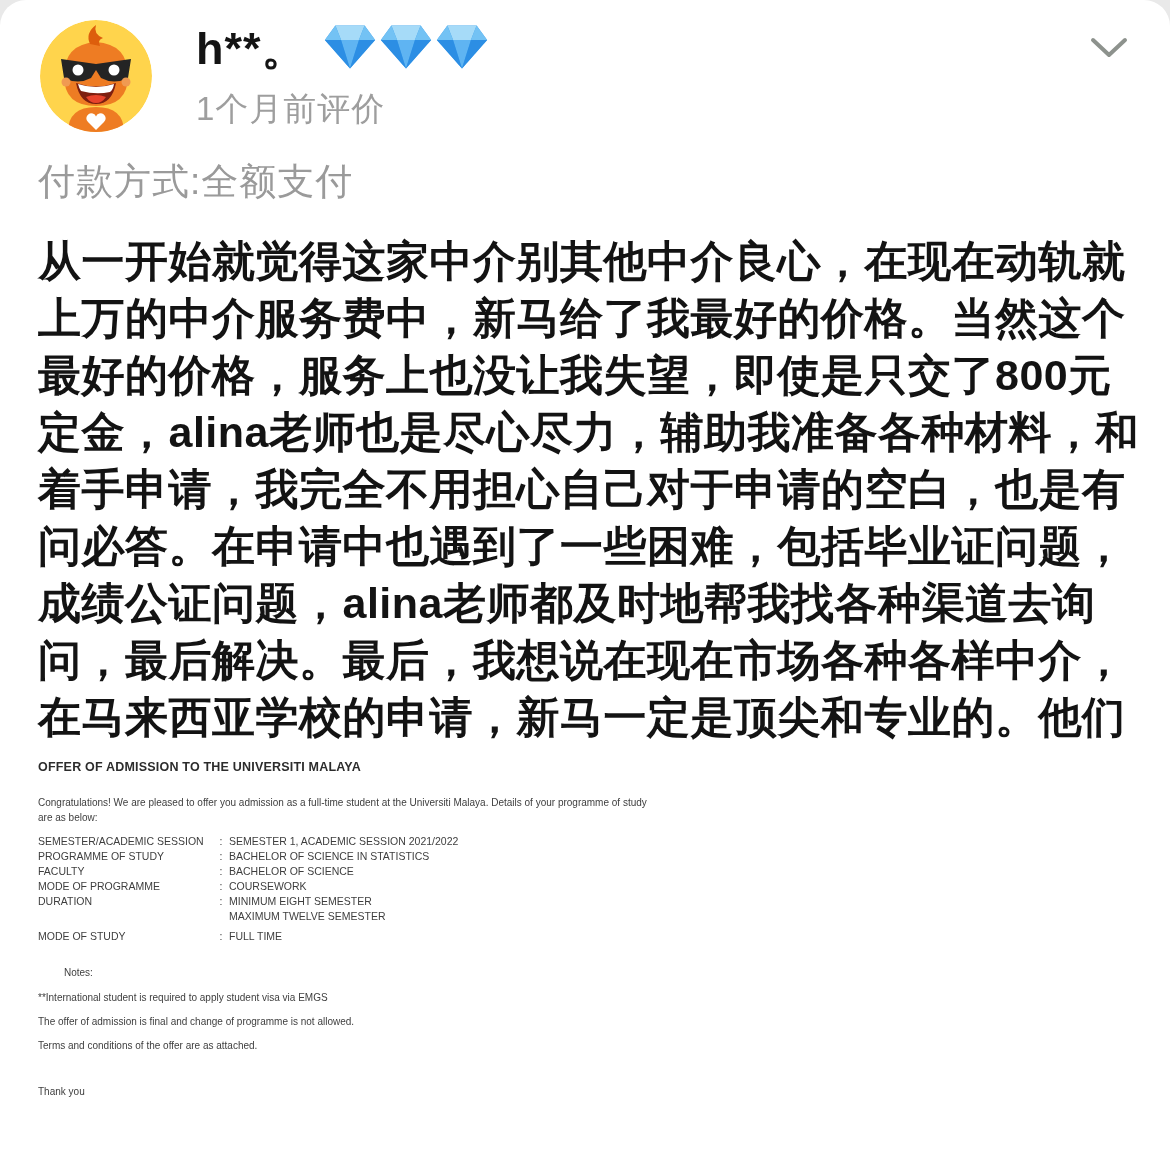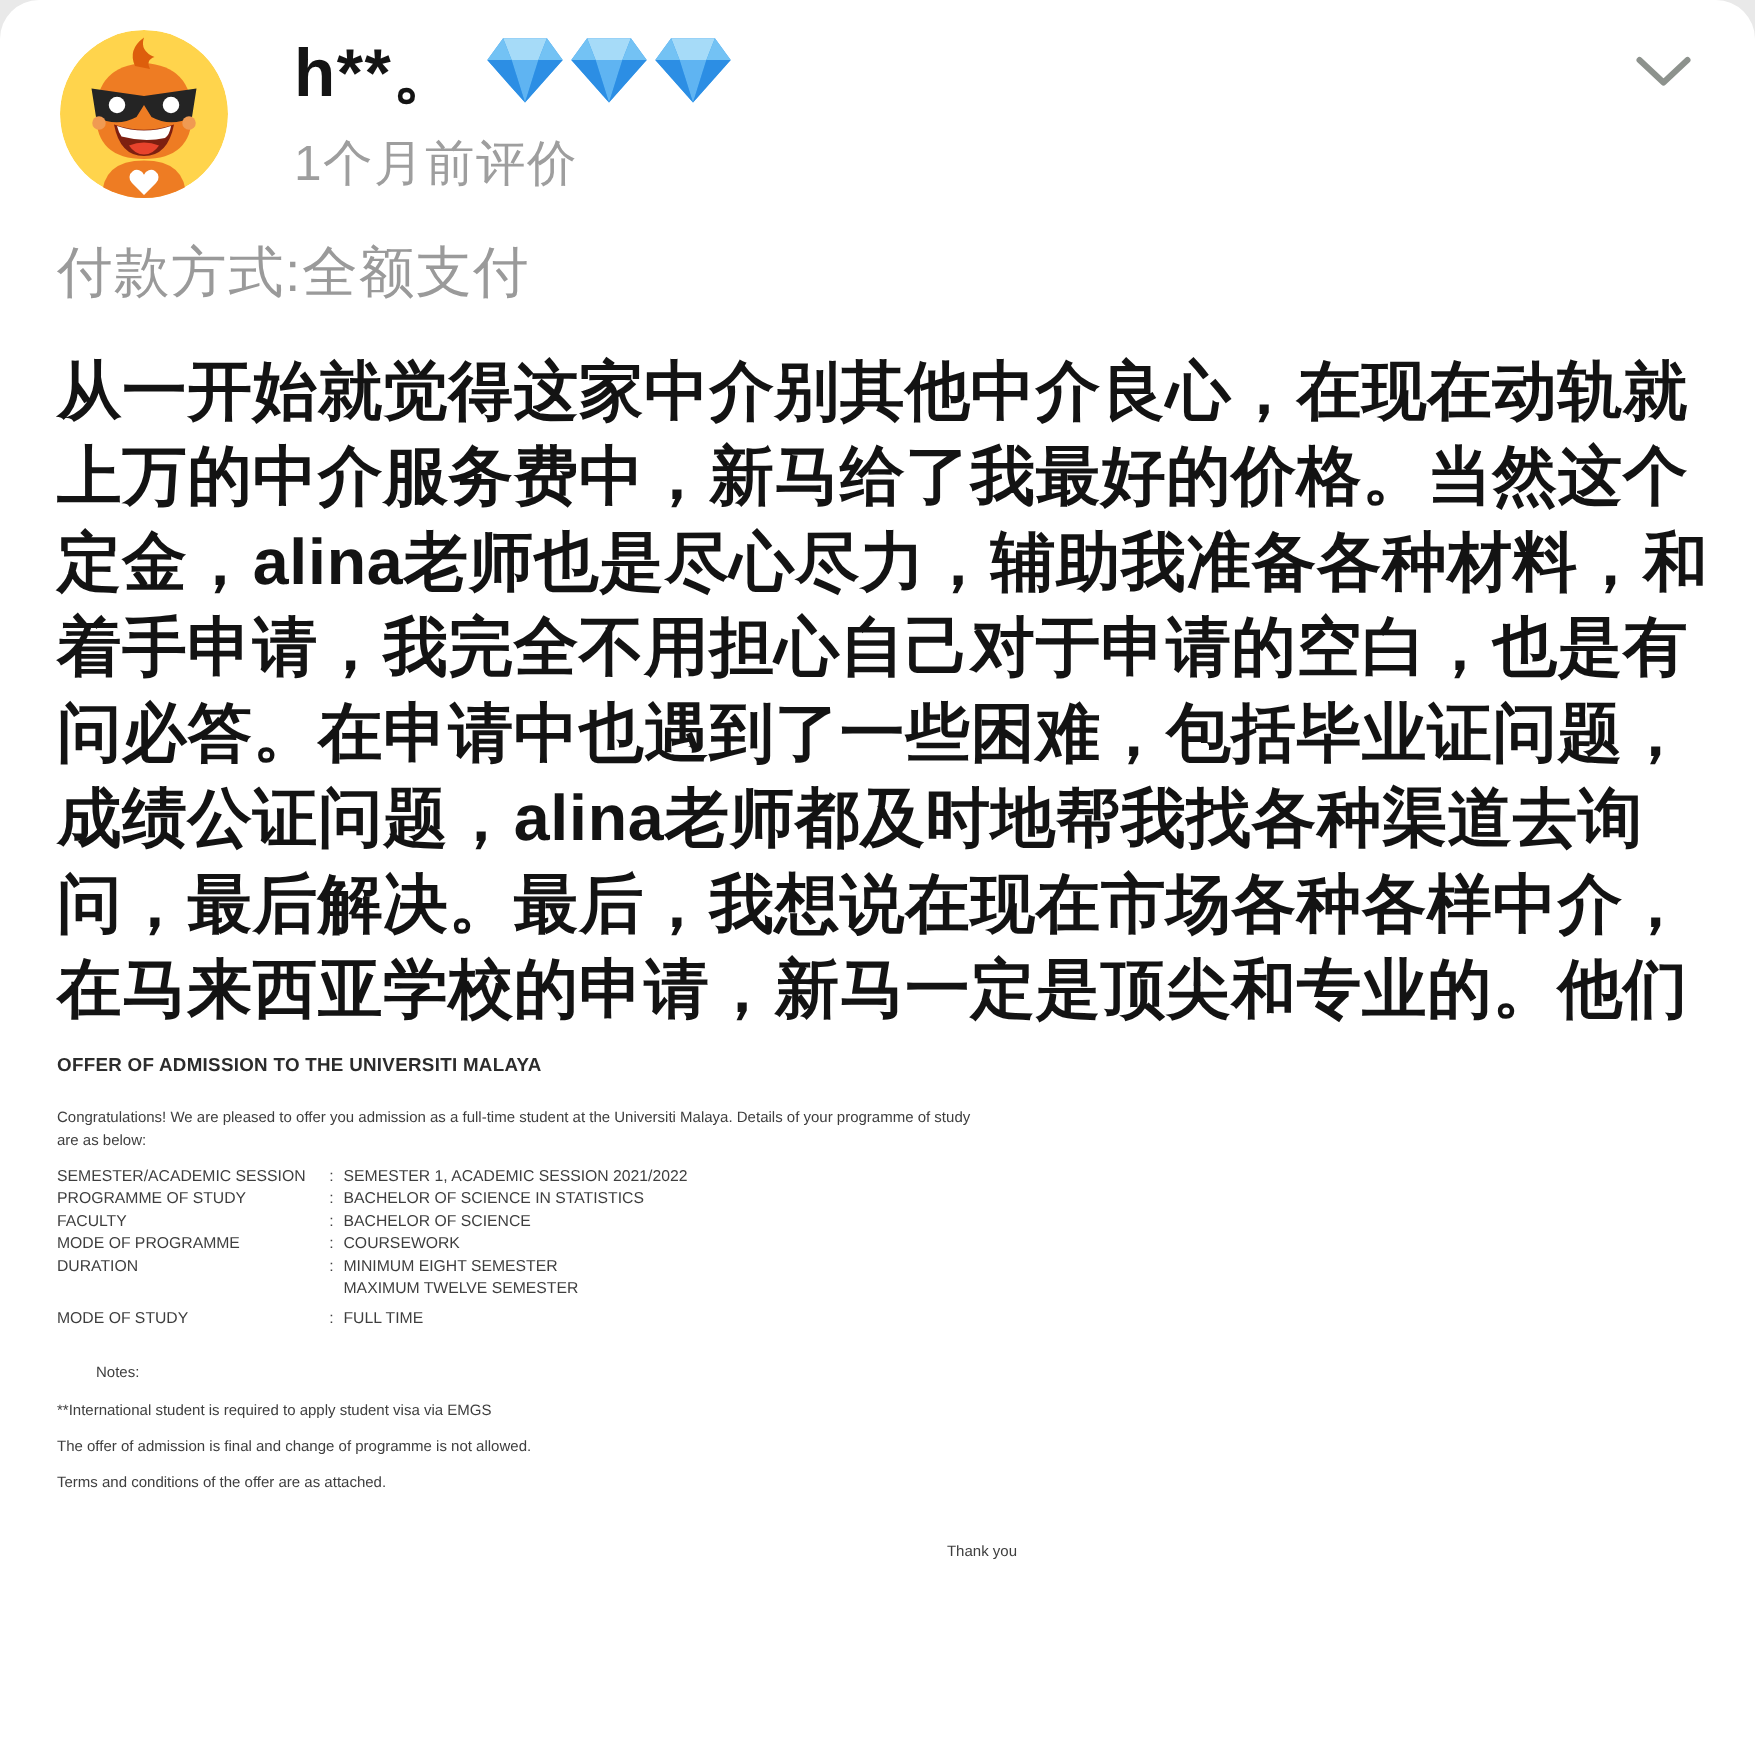--- a/index.html
+++ b/index.html
@@ -29,21 +29,21 @@
   .doc-heading { font-size:12.5px; font-weight:700; color:#2c2c2c; letter-spacing:0.2px; line-height:15px; }
   .doc-intro { margin-top:20px; font-size:10px; line-height:15px; width:625px; }
   .doc-table { margin-top:9px; font-size:10.5px; line-height:15px; }
   .doc-row { display:flex; }
   .doc-row.gap-above { margin-top:5px; }
   .doc-label { width:175px; flex:none; }
   .doc-colon { width:16px; flex:none; text-align:center; }
   .doc-notes-heading { margin-top:21px; font-size:10px; line-height:15px;padding-left:26px; }
   .doc-note { margin-top:9px; font-size:10px; line-height:15px; }
   .doc-note.first { margin-top:10px; }
-  .doc-closing { margin-top:31px; font-size:10px; line-height:15px;text-align:right; }
+  .doc-closing { margin-top:31px; font-size:10px; line-height:15px; }
 </style>
 </head>
 <body>
 
 <div class="card">
 
   <div class="header">
     <svg class="avatar" viewBox="0 0 112 112" width="112" height="112">
       <defs>
           <clipPath id="avclip">
@@ -104,20 +104,21 @@
     <svg class="chevron" width="38" height="24" viewBox="0 0 38 24">
       <polyline points="3,4 19,19 35,4" fill="none" stroke="#8D928D" stroke-width="4" stroke-linecap="round" stroke-linejoin="round"></polyline>
     </svg>
   </div>
 
   <div class="payment">付款方式:全额支付</div>
 
   <div class="review">
     <div class="review-line">从一开始就觉得这家中介别其他中介良心，在现在动轨就</div>
     <div class="review-line">上万的中介服务费中，新马给了我最好的价格。当然这个</div>
+    <div class="review-line">最好的价格，服务上也没让我失望，即使是只交了800元</div>
     <div class="review-line">定金，alina老师也是尽心尽力，辅助我准备各种材料，和</div>
     <div class="review-line">着手申请，我完全不用担心自己对于申请的空白，也是有</div>
     <div class="review-line">问必答。在申请中也遇到了一些困难，包括毕业证问题，</div>
     <div class="review-line">成绩公证问题，alina老师都及时地帮我找各种渠道去询</div>
     <div class="review-line">问，最后解决。最后，我想说在现在市场各种各样中介，</div>
     <div class="review-line">在马来西亚学校的申请，新马一定是顶尖和专业的。他们</div>
   </div>
 
   <div class="attachment">
     <div class="doc-heading">OFFER OF ADMISSION TO THE UNIVERSITI MALAYA</div>

